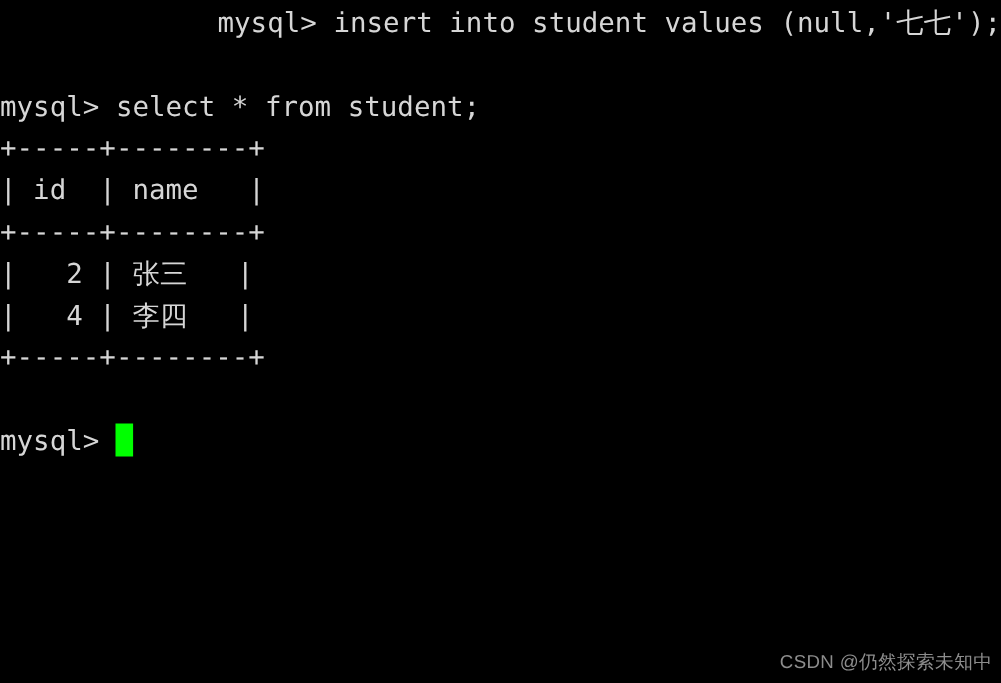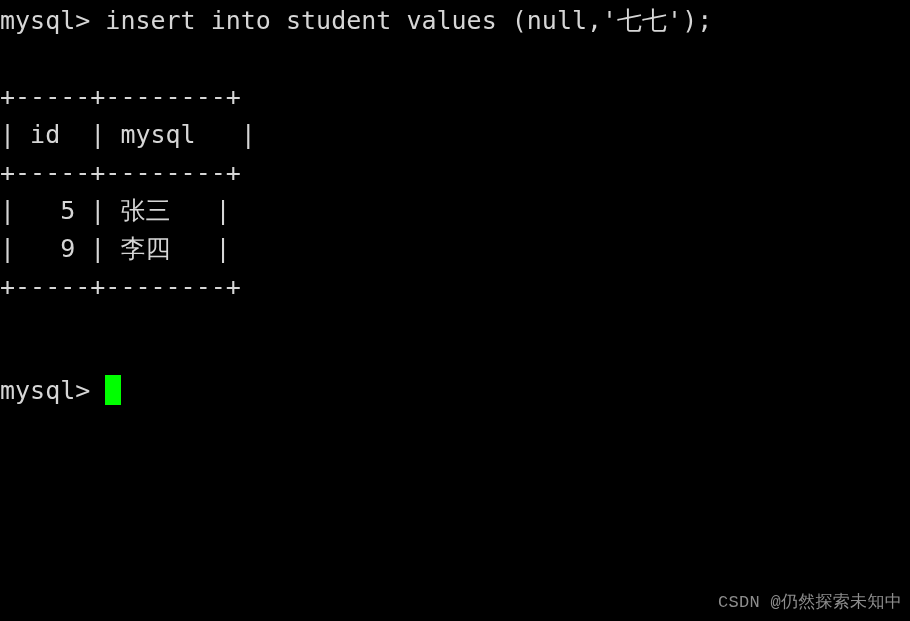--- a/index.html
+++ b/index.html
@@ -36,67 +36,67 @@
     padding-left: 0px;
     font-family: "DejaVu Sans Mono", "Liberation Mono", monospace;
     font-weight: 400;
   }
 
   .term-line.blank {
     color: transparent;
   }
 
   
-  #line-0 { height: 40px; line-height: 42px; }
+  #line-0 { height: 40px; line-height: 42px; text-align: right; }
 
   .prompt-line {
     position: relative;
-    margin-top: 28px;
   }
 
   .cursor {
     display: inline-block;
     width: 16px;
     height: 30px;
     background: #00ff00;
     vertical-align: -6px;
     margin-left: 0px;
   }
 
   .watermark {
     position: absolute;
     right: 8px;
     bottom: 8px;
     color: #8d8d8d;
     font-size: 17px;
-    font-family: Liberation Mono, monospace;
+    font-family: Liberation Sans, sans-serif;
     letter-spacing: 0.3px;
     white-space: pre;
   }
 </style>
 </head>
 <body>
 
 <div id="terminal">
 
   <div class="term-line" id="line-0">mysql&gt; insert into student values (null,'七七');</div>
 
 
   <div class="term-line blank"></div>
 
+  <div class="term-line">mysql&gt; select * from student;</div>
 
   <div class="term-line">+-----+--------+</div>
 
-  <div class="term-line">| id  | mysql   |</div>
+  <div class="term-line">| id  | name   |</div>
 
   <div class="term-line">+-----+--------+</div>
 
-  <div class="term-line">|   5 | 张三   |</div>
+  <div class="term-line">|   2 | 张三   |</div>
 
-  <div class="term-line">|   9 | 李四   |</div>
+  <div class="term-line">|   4 | 李四   |</div>
 
 
 
 
   <div class="term-line">+-----+--------+</div>
 
 
   <div class="term-line blank"></div>
 
   <div class="term-line prompt-line"><span>mysql&gt; </span><span class="cursor"></span></div>

